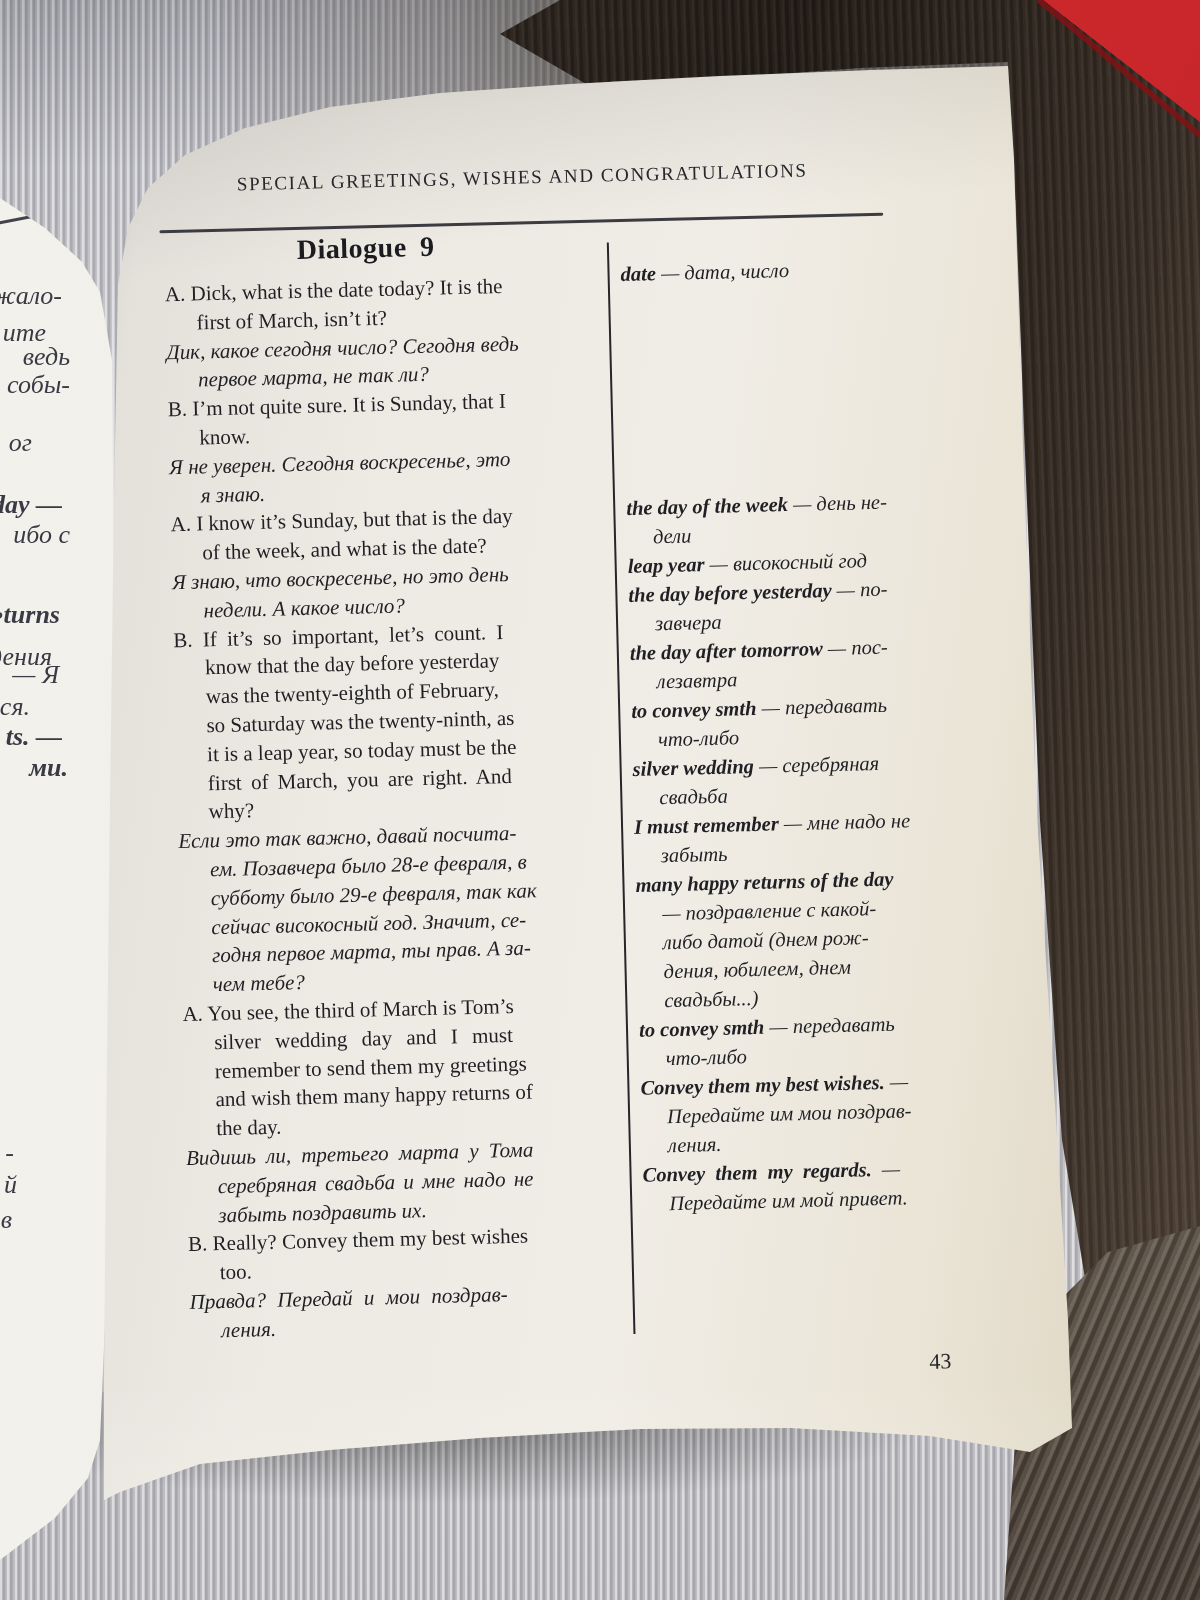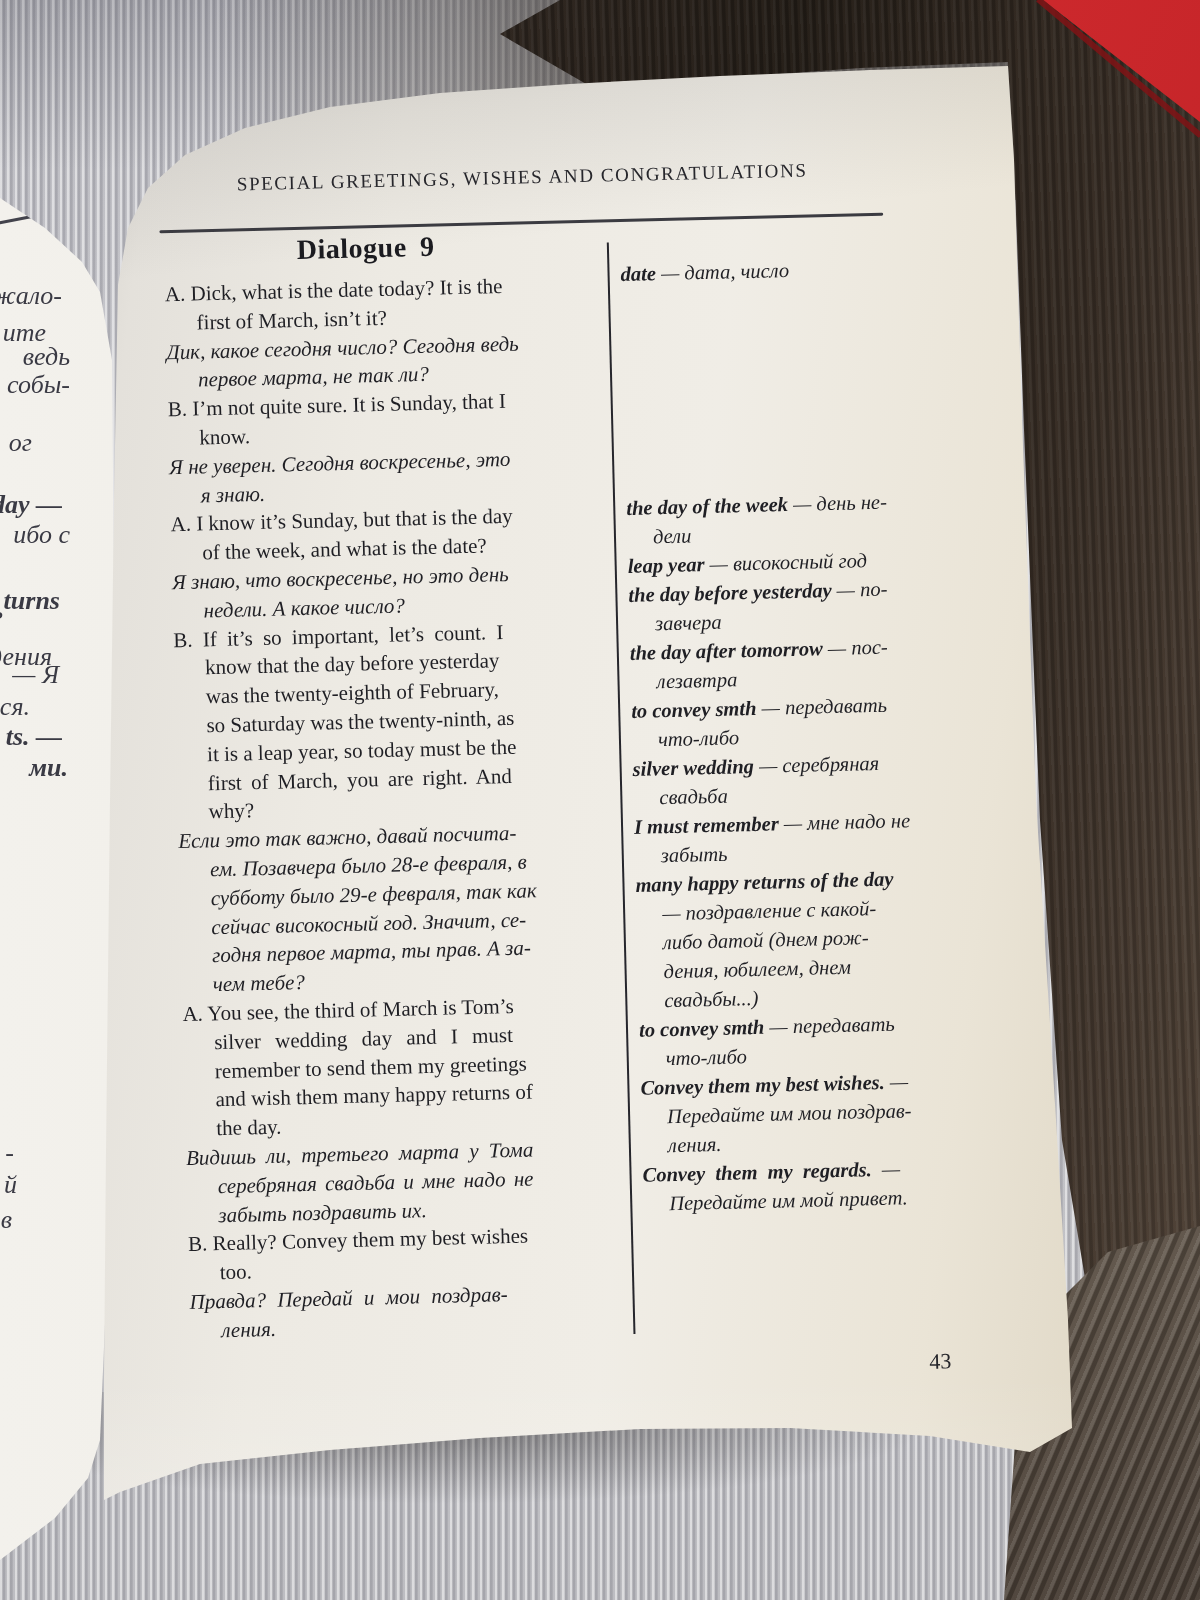--- a/index.html
+++ b/index.html
@@ -51,21 +51,21 @@
   .lpf.rm{font-style:normal;letter-spacing:1px;}
   .lpf.bi{font-weight:bold;}
   .lp-frags div:nth-of-type(1){left:4px;top:172px;}
   .lp-frags div:nth-of-type(2){right:1138px;top:281px;}
   .lp-frags div:nth-of-type(3){right:1154px;top:310px;margin-top:8px;}
   .lp-frags div:nth-of-type(4){right:1130px;top:342px;}
   .lp-frags div:nth-of-type(5){right:1130px;top:370px;}
   .lp-frags div:nth-of-type(6){right:1168px;top:428px;}
   .lp-frags div:nth-of-type(7){right:1138px;top:490px;text-align:center;}
   .lp-frags div:nth-of-type(8){right:1130px;top:520px;}
-  .lp-frags div:nth-of-type(9){right:1140px;top:586px;text-align:center;}
+  .lp-frags div:nth-of-type(9){right:1140px;top:600px;text-align:center;}
   .lp-frags div:nth-of-type(10){right:1197px;top:596px;}
   .lp-frags div:nth-of-type(11){right:1148px;top:642px;}
   .lp-frags div:nth-of-type(12){right:1141px;top:660px;}
   .lp-frags div:nth-of-type(13){right:1170px;top:692px;}
   .lp-frags div:nth-of-type(14){right:1138px;top:722px;}
   .lp-frags div:nth-of-type(15){right:1132px;top:753px;font-weight:bold;}
   .lp-frags div:nth-of-type(16){right:1186px;top:1138px;}
   .lp-frags div:nth-of-type(17){right:1183px;top:1170px;}
   .lp-frags div:nth-of-type(18){right:1188px;top:1205px;}
 

